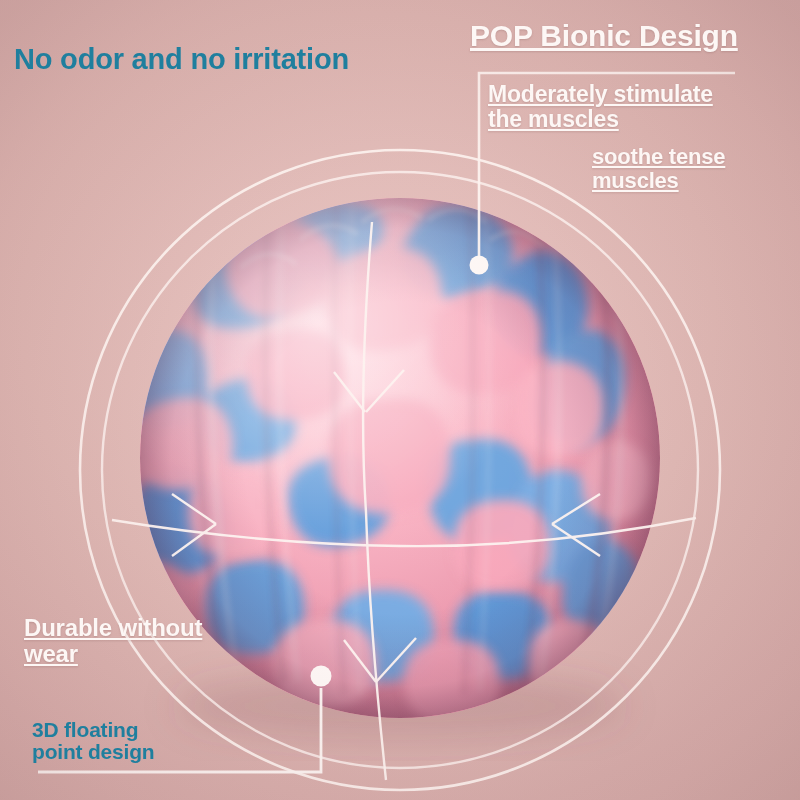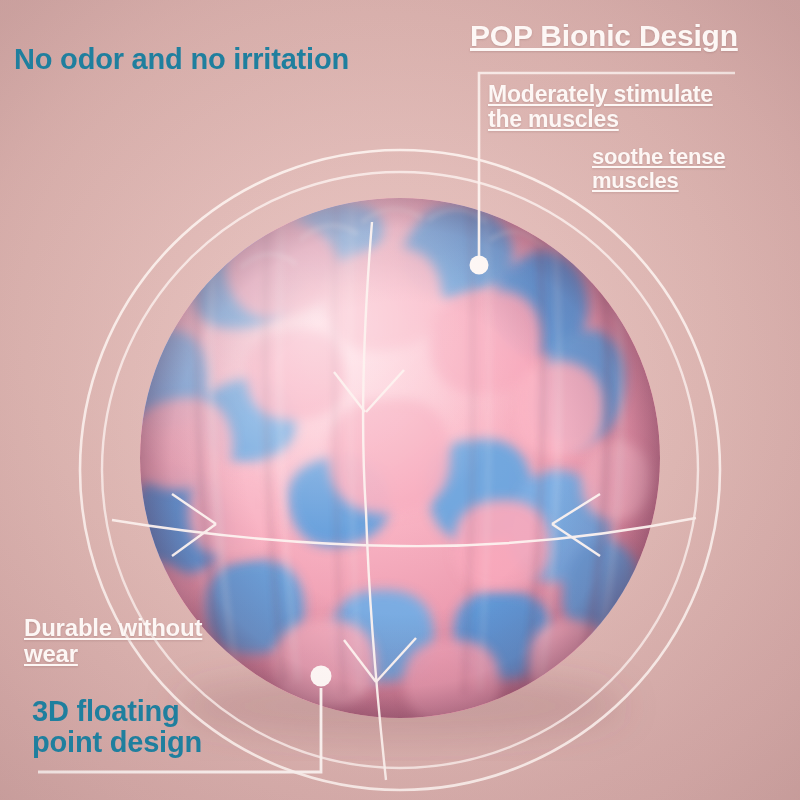--- a/index.html
+++ b/index.html
@@ -27,21 +27,21 @@
   .teal  { color:#1f7f9e;margin-top:20px; }
   .white { color:#fdf7f5; }
 
   #t-noodor   { left:14px;  top:24px;  font-size:29px; line-height:1.06; }
   #t-eva      { left:14px;  top:66px;  font-size:27px; line-height:1.07; }
   #t-pop      { left:470px; top:20px;  font-size:30px; line-height:1.06; }
   #t-moder    { left:488px; top:82px;  font-size:23px; line-height:1.08; }
   #t-soothe   { left:592px; top:145px; font-size:22px; line-height:1.1; }
   #t-deep     { left:10px;  top:556px; font-size:24px; line-height:1.1; }
   #t-durable  { left:10px;  top:615px; font-size:24px; line-height:1.1;margin-left:14px; }
-  #t-3d       { left:32px;  top:696px; font-size:29px; line-height:1.06; color:#1f7f9e; }
+  #t-3d       { left:32px;  top:719px; font-size:21px; line-height:1.06; color:#1f7f9e; }
 
   .wtext-shadow { text-shadow:0 1px 2px rgba(120,80,80,0.25);text-decoration:underline; }
 </style>
 </head>
 <body>
 
 <div id="stage">
 
   <svg id="art" viewBox="0 0 800 800" xmlns="http://www.w3.org/2000/svg">
     <defs>

